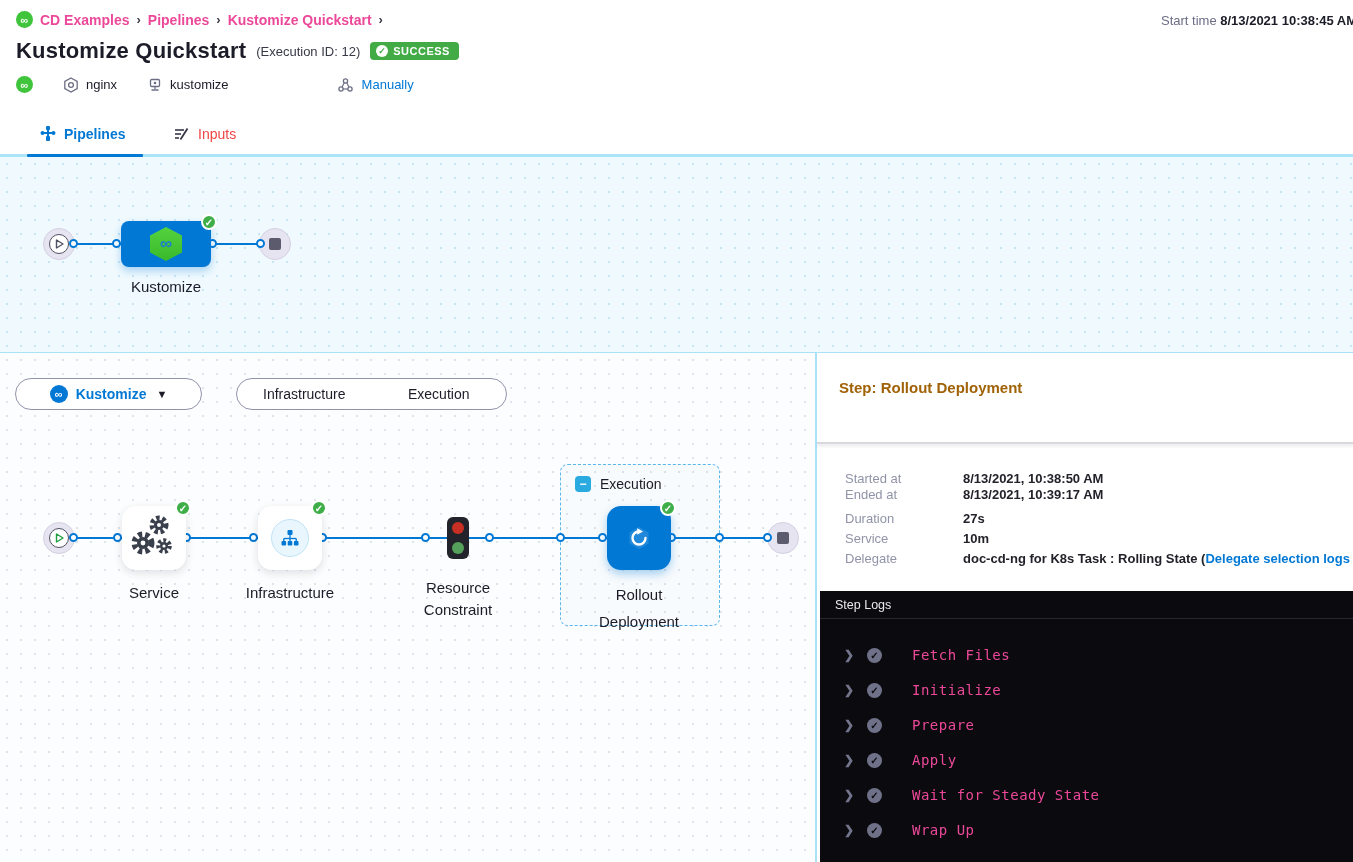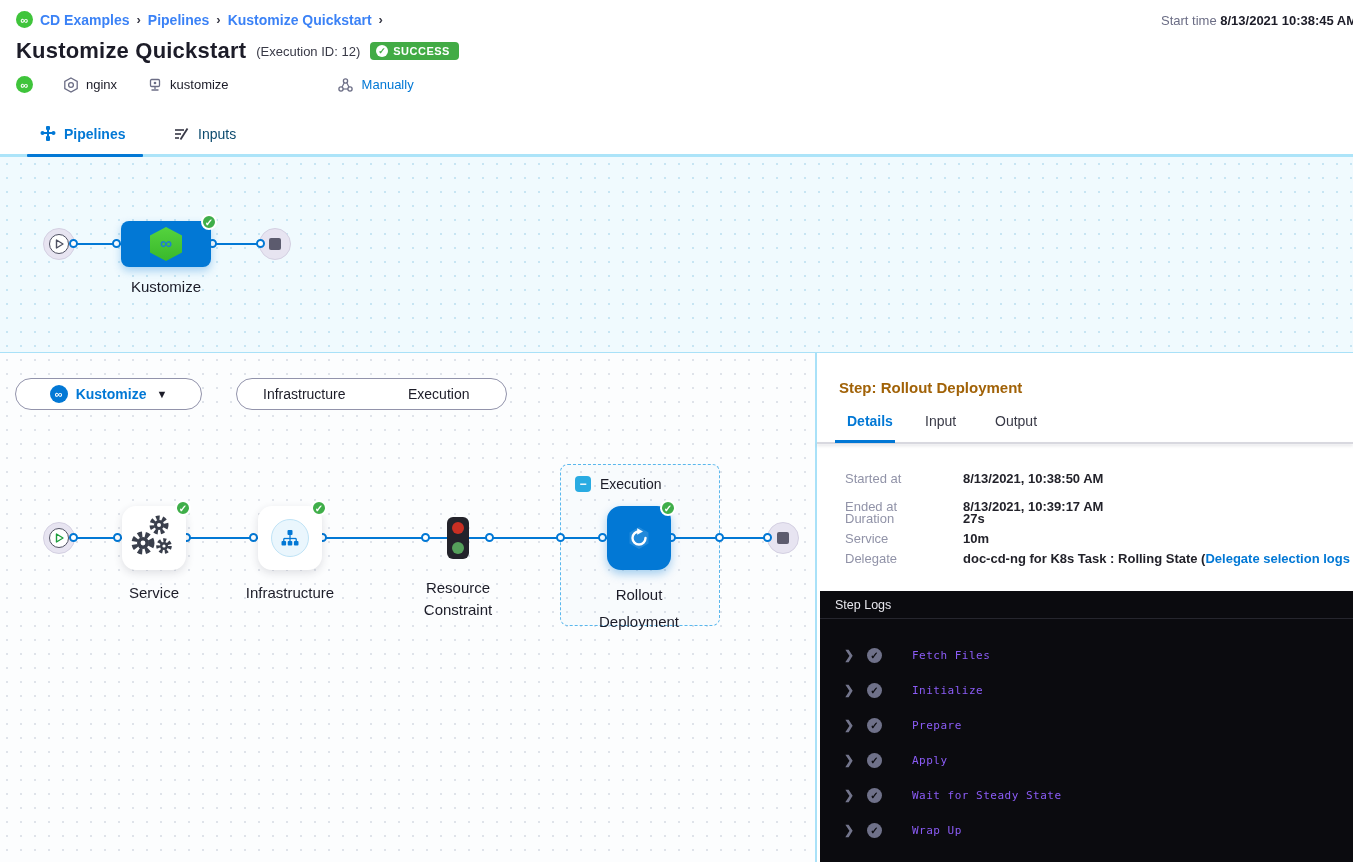--- a/index.html
+++ b/index.html
@@ -4,21 +4,21 @@
 <style>
   * { margin:0; padding:0; box-sizing:border-box; }
   html,body { width:1353px; height:862px; overflow:hidden; background:#fff;
     font-family:"Liberation Sans", sans-serif; color:#22222a; }
   #app { position:relative; width:1353px; height:862px; }
 
   
   #header { position:absolute; left:0; top:0; width:1353px; height:110px; background:#fff; }
   .breadcrumb { position:absolute; left:16px; top:11px; display:flex; align-items:center; gap:7px;
     font-size:14px; font-weight:600; color:#0278d5; white-space:nowrap; }
-  .crumb { color:#3b82f6; cursor:pointer;text-align:center; }
+  .crumb { color:#ec4899; cursor:pointer;text-align:center; }
   .crumb-sep { color:#383946; font-weight:600; font-size:13px; }
   .cd-dot { width:17px; height:17px; border-radius:50%; background:#3fc43b; color:#fff;
     display:inline-flex; align-items:center; justify-content:center; font-size:11px; font-weight:700; }
   .starttime { position:absolute; left:1161px; top:13px; white-space:nowrap; font-size:13px; }
   .starttime .lbl { color:#6b6d85; margin-right:0; }
   .starttime .val { color:#1c1c28; font-weight:700; }
 
   .titlerow { position:absolute; left:16px; top:38px; display:flex; align-items:center; gap:10px; }
   .page-title { font-size:22px; font-weight:700; color:#1c1c28; letter-spacing:.2px; }
   .exec-id { font-size:13px; color:#383946; }
@@ -30,21 +30,21 @@
   .tagsrow { position:absolute; left:16px; top:76px; display:flex; align-items:center; font-size:13px; color:#1c1c28; }
   .tag { display:flex; align-items:center; gap:7px; margin-right:30px; }
   .tag svg { display:block; }
   .tag.manual { color:#0278d5; font-weight:500; }
 
   
   #tabbar { position:absolute; left:0; top:110px; width:1353px; height:47px; background:#fff; }
   #tabbar::after { content:""; position:absolute; left:0; bottom:0; width:1353px; height:3px; background:#ace4f9; }
   .tab { position:absolute; top:0; height:47px; display:flex; align-items:center; gap:8px; font-size:14px; cursor:pointer; }
   .tab-pipelines { left:40px; color:#0278d5; font-weight:700; }
-  .tab-inputs { left:173px; color:#0c4a6e; font-weight:500; }
+  .tab-inputs { left:173px; color:#ef4444; font-weight:500; }
   .tab-underline { position:absolute; left:27px; bottom:0; width:116px; height:3px; background:#0278d5; z-index:2; border-radius:1px; }
 
   
   #stagecanvas { position:absolute; left:0; top:157px; width:1353px; height:195px;
     background-color:#f0fafe; background-image:radial-gradient(#c7e5f3 1px, transparent 1.2px);
     background-size:14px 14px; }
   .wireline { position:absolute; height:2px; background:#0278d5; }
   .wiredot { position:absolute; width:9px; height:9px; border-radius:50%; background:#fff; border:2px solid #0278d5; z-index:3; }
   .startstop { position:absolute; width:32px; height:32px; border-radius:50%; background:#e7e4f1; border:1px solid #d4d0e2;
     display:flex; align-items:center; justify-content:center; z-index:2; }
@@ -110,21 +110,21 @@
   .drow a.dlink { color:#0278d5; font-weight:700; text-decoration:none; cursor:pointer; }
 
   
   #steplogs { position:absolute; left:3px; top:238px; width:535px; height:272px; background:#0b0b0f; }
   .logs-header { height:28px; line-height:28px; padding-left:15px; color:#e8e8ee; font-size:12.5px;
     border-bottom:1px solid #26262e; }
   .logrow { position:absolute; left:0; width:100%; height:24px; display:flex; align-items:center; cursor:pointer; }
   .logrow .chev { width:12px; margin-left:24px; color:#73758c; font-size:12px; font-weight:700; }
   .logrow .lchk { width:15px; height:15px; border-radius:50%; background:#6f7189; color:#0b0b0f;
     font-size:10px; font-weight:700; display:flex; align-items:center; justify-content:center; margin-left:11px; }
-  .logrow .ltext { margin-left:30px; font-family:"DejaVu Sans Mono", monospace; font-size:11px; color:#8b5cf6; letter-spacing:.5px; }
+  .logrow .ltext { margin-left:30px; font-family:"DejaVu Sans Mono", monospace; font-size:14px; color:#ec4899; letter-spacing:.5px; }
 </style>
 </head>
 <body>
 
 <div id="app">
 
   <div id="header">
     <div class="breadcrumb">
       <span class="cd-dot">∞</span>
       <span class="crumb">CD Examples</span>
@@ -330,32 +330,26 @@
 
       <div class="node-label" style="left:104px; top:231px; width:100px;">Service</div>
       <div class="node-label" style="left:230px; top:231px; width:120px;">Infrastructure</div>
       <div class="node-label" style="left:579px; top:228px; width:120px; line-height:27px;">Rollout Deployment</div>
       <div class="node-label" style="left:398px; top:224px; width:120px; line-height:22px;">Resource Constraint</div>
     </div>
 
     <div id="details">
       <div class="step-title">Step: Rollout Deployment</div>
 
-      <div class="dtabs">
-        <span class="dtab active" style="left:30px;">Details</span>
-        <span class="dtab" style="left:108px;">Input</span>
-        <span class="dtab" style="left:178px;">Output</span>
-        <span class="dtab-underline"></span>
-      </div>
       <div class="dtabs-divider"></div>
 
       <div class="drow" style="top:118px;">
         <span class="dlabel">Started at</span><span class="dvalue">8/13/2021, 10:38:50 AM</span>
       </div>
-      <div class="drow" style="top:146px;">
+      <div class="drow" style="top:134px;">
         <span class="dlabel">Ended at</span><span class="dvalue">8/13/2021, 10:39:17 AM</span>
       </div>
       <div class="drow" style="top:158px;">
         <span class="dlabel">Duration</span><span class="dvalue">27s</span>
       </div>
       <div class="drow" style="top:178px;">
         <span class="dlabel">Service</span><span class="dvalue">10m</span>
       </div>
       <div class="drow" style="top:198px;">
         <span class="dlabel">Delegate</span><span class="dvalue">doc-cd-ng for K8s Task : Rolling State (</span><a class="dlink">Delegate selection logs</a>

